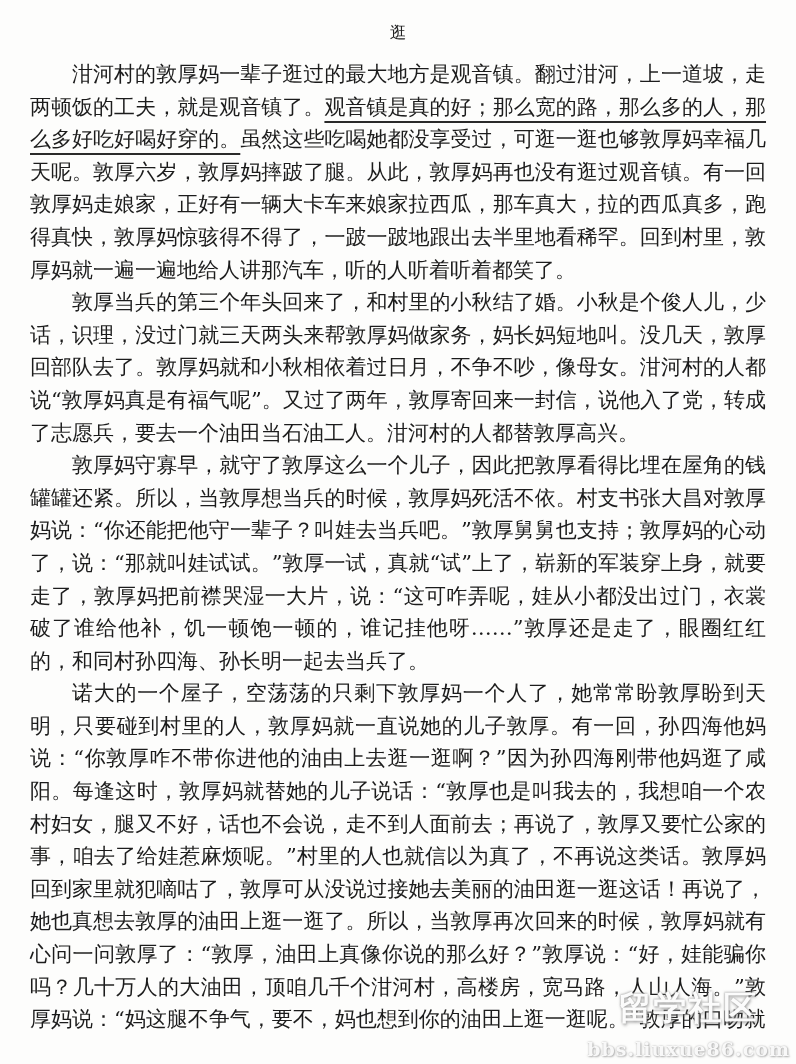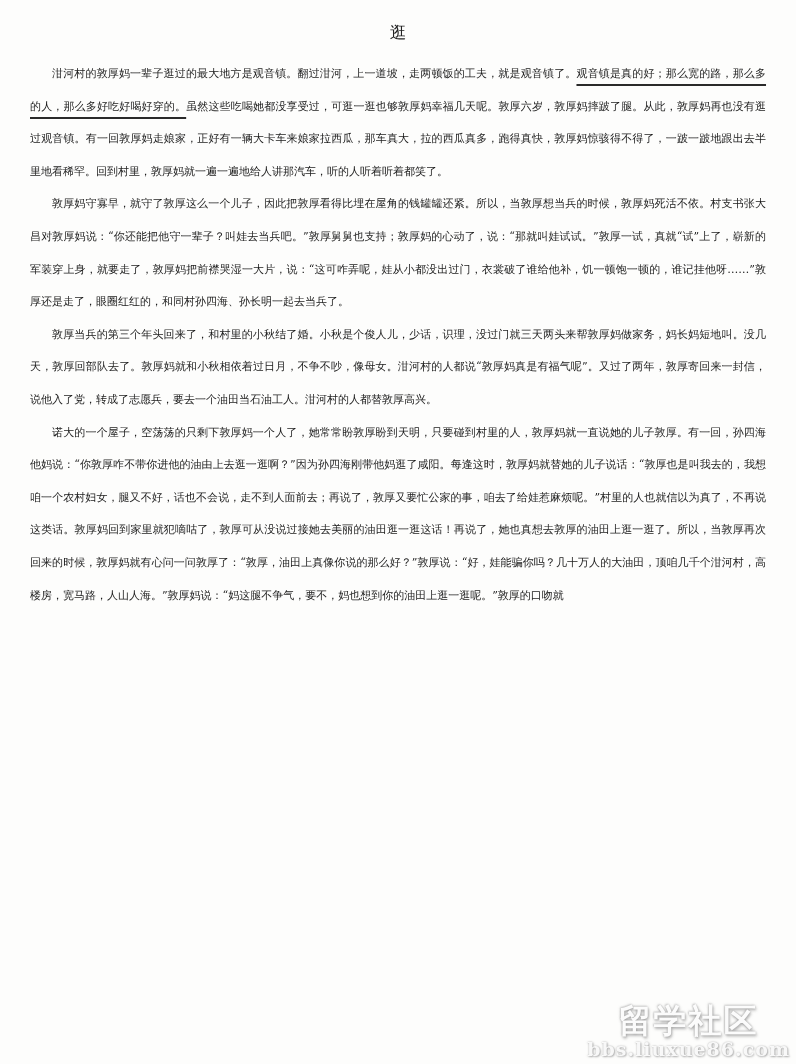--- a/index.html
+++ b/index.html
@@ -37,21 +37,21 @@
     text-align: center;
     font-size: 16px;
     margin-top: 14px;
     color: #222;
   }
   .article {
     margin-top: 14px;
   }
   .article p {
     margin: 0;
-    font-size: 11px;
+    font-size: 21px;
     line-height: 32.6px;
     text-align: justify;
     text-indent: 2em;
     color: #1c1c1c;
   }
   .underlined {
     text-decoration: underline;
     text-decoration-thickness: 1.5px;
     text-underline-offset: 7px;
     text-decoration-color: #2a2a2a;
@@ -70,39 +70,39 @@
     color: rgba(255,255,255,0.96);
     text-shadow: 0 0 2px rgba(140,140,140,0.65), 1px 2px 3px rgba(120,120,120,0.55), -1px -1px 2px rgba(190,190,190,0.5);
     letter-spacing: 2px;
   }
   .watermark-url {
     font-size: 19px;
     font-weight: bold;
     color: rgba(252,252,252,0.95);
     text-shadow: 0 0 2px rgba(150,150,150,0.7), 1px 1px 2px rgba(130,130,130,0.55);
     letter-spacing: 1px;
-    margin-top: 1px;
+    margin-top: 14px;
   }
 </style>
 </head>
 <body>
 
 <div class="page">
 
 
   <div class="essay-title">逛</div>
 
 
   <div class="article">
 
     <p><span>泔河村的敦厚妈一辈子逛过的最大地方是观音镇。翻过泔河，上一道坡，走两顿饭的工夫，就是观音镇了。</span><span class="underlined">观音镇是真的好；那么宽的路，那么多的人，那么多好吃好喝好穿的。</span><span>虽然这些吃喝她都没享受过，可逛一逛也够敦厚妈幸福几天呢。敦厚六岁，敦厚妈摔跛了腿。从此，敦厚妈再也没有逛过观音镇。有一回敦厚妈走娘家，正好有一辆大卡车来娘家拉西瓜，那车真大，拉的西瓜真多，跑得真快，敦厚妈惊骇得不得了，一跛一跛地跟出去半里地看稀罕。回到村里，敦厚妈就一遍一遍地给人讲那汽车，听的人听着听着都笑了。</span></p>
 
+    <p><span>敦厚当兵的第三个年头回来了，和村里的小秋结了婚。小秋是个俊人儿，少话，识理，没过门就三天两头来帮敦厚妈做家务，妈长妈短地叫。没几天，敦厚回部队去了。敦厚妈就和小秋相依着过日月，不争不吵，像母女。泔河村的人都说“敦厚妈真是有福气呢”。又过了两年，敦厚寄回来一封信，说他入了党，转成了志愿兵，要去一个油田当石油工人。泔河村的人都替敦厚高兴。</span></p>
+
     <p><span>敦厚妈守寡早，就守了敦厚这么一个儿子，因此把敦厚看得比埋在屋角的钱罐罐还紧。所以，当敦厚想当兵的时候，敦厚妈死活不依。村支书张大昌对敦厚妈说：“你还能把他守一辈子？叫娃去当兵吧。”敦厚舅舅也支持；敦厚妈的心动了，说：“那就叫娃试试。”敦厚一试，真就“试”上了，崭新的军装穿上身，就要走了，敦厚妈把前襟哭湿一大片，说：“这可咋弄呢，娃从小都没出过门，衣裳破了谁给他补，饥一顿饱一顿的，谁记挂他呀……”敦厚还是走了，眼圈红红的，和同村孙四海、孙长明一起去当兵了。</span></p>
-
-    <p><span>敦厚当兵的第三个年头回来了，和村里的小秋结了婚。小秋是个俊人儿，少话，识理，没过门就三天两头来帮敦厚妈做家务，妈长妈短地叫。没几天，敦厚回部队去了。敦厚妈就和小秋相依着过日月，不争不吵，像母女。泔河村的人都说“敦厚妈真是有福气呢”。又过了两年，敦厚寄回来一封信，说他入了党，转成了志愿兵，要去一个油田当石油工人。泔河村的人都替敦厚高兴。</span></p>
 
 
     <p><span>诺大的一个屋子，空荡荡的只剩下敦厚妈一个人了，她常常盼敦厚盼到天明，只要碰到村里的人，敦厚妈就一直说她的儿子敦厚。有一回，孙四海他妈说：“你敦厚咋不带你进他的油由上去逛一逛啊？”因为孙四海刚带他妈逛了咸阳。每逢这时，敦厚妈就替她的儿子说话：“敦厚也是叫我去的，我想咱一个农村妇女，腿又不好，话也不会说，走不到人面前去；再说了，敦厚又要忙公家的事，咱去了给娃惹麻烦呢。”村里的人也就信以为真了，不再说这类话。敦厚妈回到家里就犯嘀咕了，敦厚可从没说过接她去美丽的油田逛一逛这话！再说了，她也真想去敦厚的油田上逛一逛了。所以，当敦厚再次回来的时候，敦厚妈就有心问一问敦厚了：“敦厚，油田上真像你说的那么好？”敦厚说：“好，娃能骗你吗？几十万人的大油田，顶咱几千个泔河村，高楼房，宽马路，人山人海。”敦厚妈说：“妈这腿不争气，要不，妈也想到你的油田上逛一逛呢。”敦厚的口吻就</span></p>
 
   </div>
 </div>
 
 <div class="watermark">
   <div class="watermark-name">留学社区</div>
   <div class="watermark-url">bbs.liuxue86.com</div>

